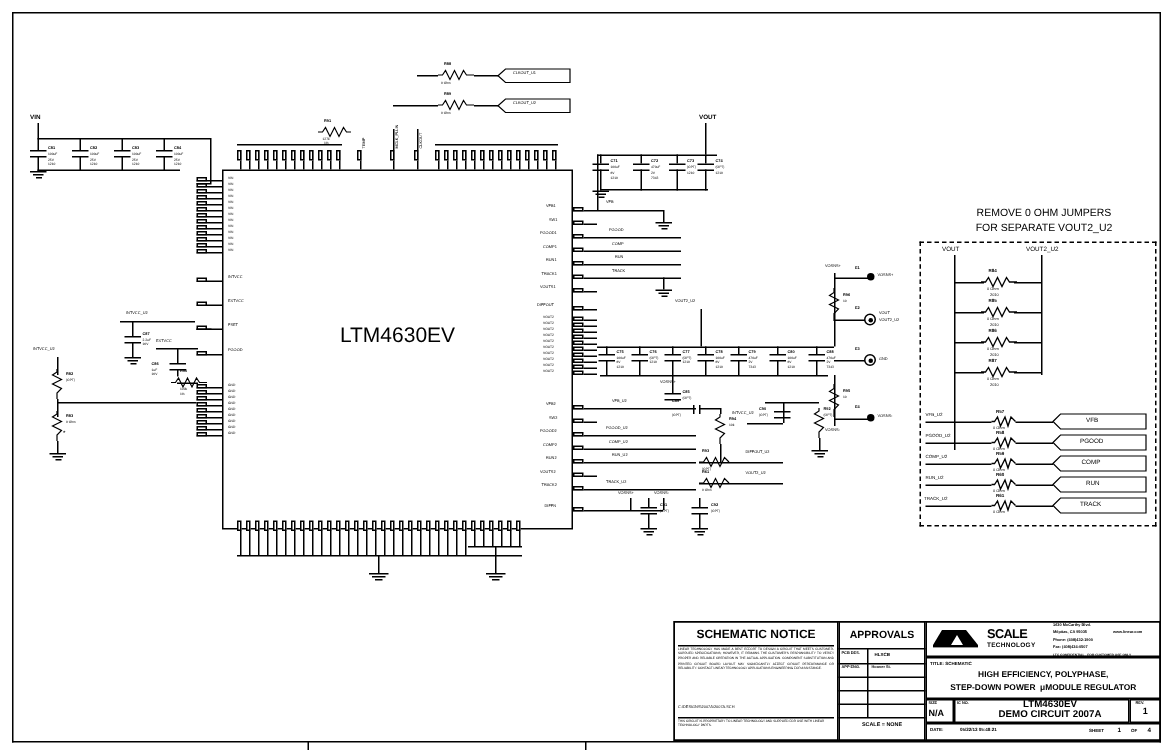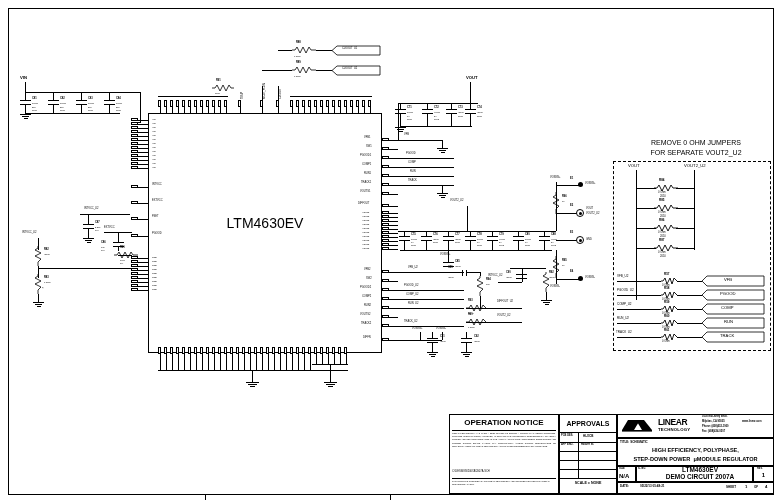--- a/index.html
+++ b/index.html
@@ -955,21 +955,21 @@
 
     <div class="ln v" style="left:330px;top:364px;height:18px;"></div>
     <div class="capplate" style="left:324px;top:382px;width:13px;height:1.4px;"></div>
     <div class="capplate" style="left:326px;top:384px;width:9px;"></div>
     <div class="capplate" style="left:328px;top:386px;width:5px;"></div>
   </div>
 
   <div class="box" style="left:449px;top:414px;width:325px;height:80px;border-width:1px;"></div>
 
   <div class="box" style="left:449px;top:414px;width:110px;height:80px;"></div>
-  <div class="txt t8 b" style="left:449px;top:419px;width:110px;text-align:center;">OPERATION NOTICE</div>
+  <div class="txt t8 b" style="left:449px;top:419px;width:110px;text-align:center;">SCHEMATIC NOTICE</div>
   <div class="ln h" style="left:452px;top:430px;width:104px;"></div>
   <div style="position:absolute;left:452px;top:432px;width:104px;font-size:2.1px;line-height:1.55;text-align:justify;">LINEAR TECHNOLOGY HAS MADE A BEST EFFORT TO DESIGN A CIRCUIT THAT MEETS CUSTOMER-SUPPLIED SPECIFICATIONS; HOWEVER, IT REMAINS THE CUSTOMER'S RESPONSIBILITY TO VERIFY PROPER AND RELIABLE OPERATION IN THE ACTUAL APPLICATION. COMPONENT SUBSTITUTION AND PRINTED CIRCUIT BOARD LAYOUT MAY SIGNIFICANTLY AFFECT CIRCUIT PERFORMANCE OR RELIABILITY. CONTACT LINEAR TECHNOLOGY APPLICATIONS ENGINEERING FOR ASSISTANCE.</div>
   <div class="txt t25" style="left:452px;top:471px;">C:\DESIGNS\2007A\2007A.SCH</div>
   <div class="ln h" style="left:452px;top:478px;width:104px;"></div>
   <div style="position:absolute;left:452px;top:480px;width:104px;font-size:2.1px;line-height:1.5;">THIS CIRCUIT IS PROPRIETARY TO LINEAR TECHNOLOGY AND SUPPLIED FOR USE WITH LINEAR TECHNOLOGY PARTS.</div>
 
   <div class="box" style="left:559px;top:414px;width:58px;height:80px;"></div>
   <div class="txt t7 b" style="left:559px;top:420px;width:58px;text-align:center;">APPROVALS</div>
   <div class="ln h" style="left:559px;top:432px;width:58px;"></div>
   <div class="ln h" style="left:559px;top:442px;width:58px;"></div>
@@ -983,21 +983,21 @@
   <div class="txt t25 b" style="left:561px;top:444px;">APP ENG.</div>
   <div class="txt t25 b" style="left:581px;top:444px;">Hoover St.</div>
   <div class="txt t35 b" style="left:559px;top:482px;width:58px;text-align:center;">SCALE = NONE</div>
 
   <div class="box" style="left:617px;top:414px;width:157px;height:24px;"></div>
   <svg class="svgabs" style="left:622px;top:418px;" width="34" height="14">
     <polygon points="0,12 6,2 18,2 12,12" fill="#000"></polygon>
     <polygon points="14,2 22,2 30,12 20,12" fill="#000"></polygon>
     <rect x="0" y="12" width="30" height="1.6" fill="#000"></rect>
   </svg>
-  <div class="txt b" style="left:658px;top:418px;font-size:8.5px;letter-spacing:-0.4px;">LINEAR</div>
+  <div class="txt b" style="left:658px;top:418px;font-size:8.5px;letter-spacing:-0.4px;">SCALE</div>
   <div class="txt b" style="left:658px;top:428px;font-size:4.3px;letter-spacing:0.2px;">TECHNOLOGY</div>
   <div class="txt t25 b" style="left:702px;top:416px;">1630 McCarthy Blvd.</div>
   <div class="txt t25 b" style="left:702px;top:421px;">Milpitas, CA 95035</div>
   <div class="txt t25 b" style="left:742px;top:421px;">www.linear.com</div>
   <div class="txt t25 b" style="left:702px;top:426px;">Phone: (408)432-1900</div>
   <div class="txt t25 b" style="left:702px;top:431px;">Fax: (408)434-0507</div>
   <div class="txt t2 b" style="left:702px;top:436px;">LTC CONFIDENTIAL - FOR CUSTOMER USE ONLY</div>
 
   <div class="box" style="left:617px;top:438px;width:157px;height:28px;"></div>
   <div class="txt t3 b" style="left:620px;top:441px;">TITLE: SCHEMATIC</div>

